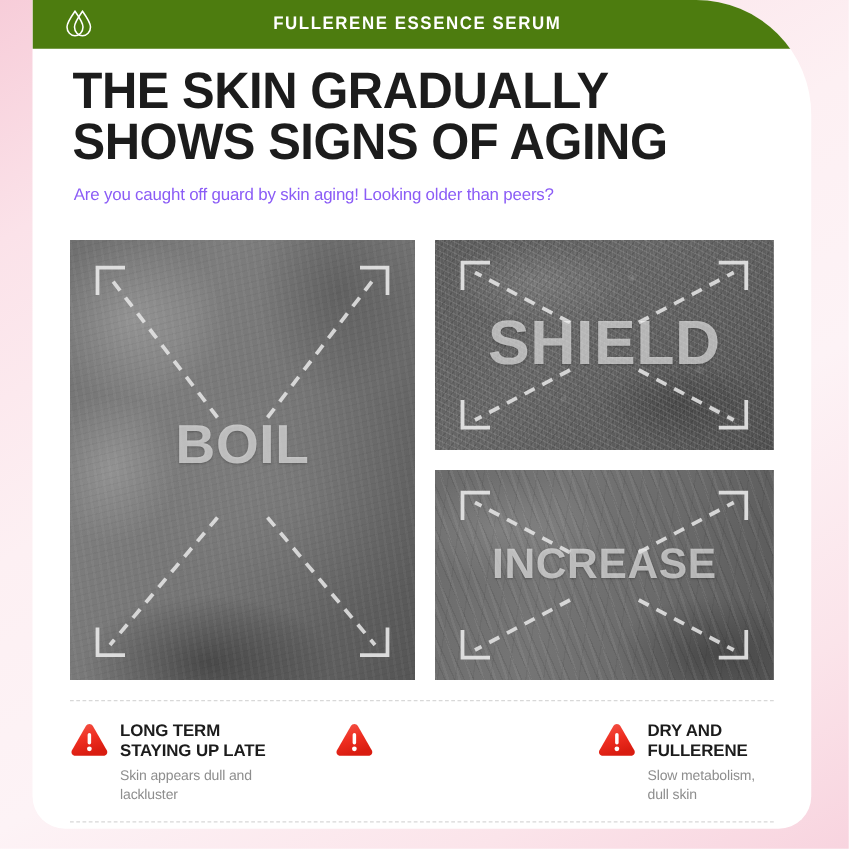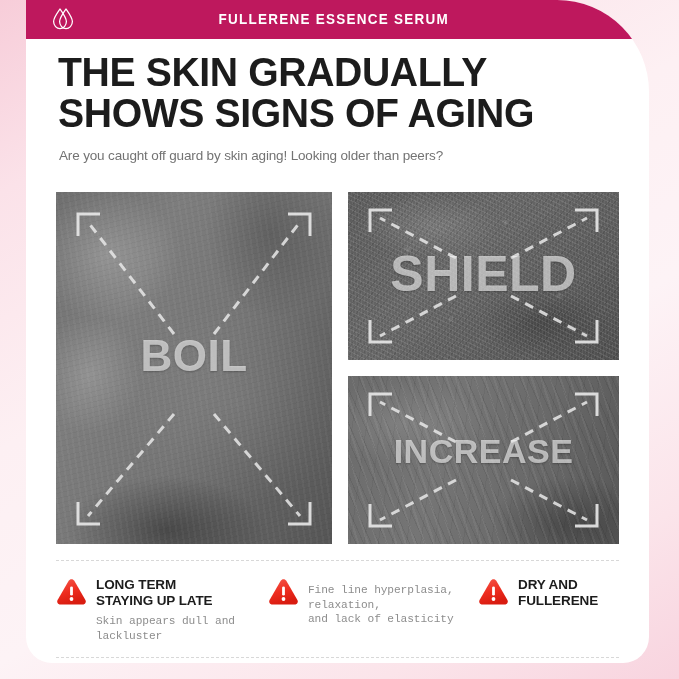--- a/index.html
+++ b/index.html
@@ -31,21 +31,21 @@
   
   #header-band {
     position: absolute;
     left: 0;
     top: 0;
     width: 623px;
     height: 39px;
     background: #e6records;
   }
   #header-band {
-    background: #be185d;
+    background: #4d7c0f;
   }
 
   .band-inner {
     position: relative;
     width: 100%;
     height: 100%;
   }
 
   #brand-logo {
     position: absolute;
@@ -86,21 +86,21 @@
     letter-spacing: -0.4px;
     transform: scaleX(0.955);
     transform-origin: left top;
   }
   #headline .hl-line { display: block; white-space: nowrap; }
 
   #subhead {
     position: absolute;
     left: 33px;
     top: 148px;
-    color: #737373;
+    color: #8b5cf6;
     font-size: 13.5px;
     letter-spacing: -0.15px;
     white-space: nowrap;
   }
 
   
   .panel {
     position: absolute;
     overflow: hidden;
     background: #6d6d6d;
@@ -209,21 +209,20 @@
     letter-spacing: -0.1px;
     white-space: pre-line;
   }
   .warn-desc {
     margin-top: 6px;
     color: #8d8d8d;
     font-size: 11.2px;
     line-height: 1.3;
     letter-spacing: -0.1px;
     white-space: pre-line;
-    font-family: Liberation Mono, monospace;
   }
 </style>
 </head>
 <body>
 
 <div id="poster">
 
   <div id="header-band">
     <div class="band-inner">
       <span id="brand-logo">
@@ -327,33 +326,33 @@
 
     <div class="warn-item" id="warn-1">
       <span class="warn-icon">
         <svg viewBox="0 0 31 29" width="31" height="29" aria-hidden="true">
           <path d="M15.5 2.2 C14.3 2.2 13.3 2.8 12.7 3.8 L1.6 23.1 C0.4 25.2 1.9 27.6 4.3 27.6 L26.7 27.6 C29.1 27.6 30.6 25.2 29.4 23.1 L18.3 3.8 C17.7 2.8 16.7 2.2 15.5 2.2 Z" fill="url(#wg0)"></path>
           <rect x="14.1" y="9.4" width="2.8" height="9.2" rx="1.4" fill="#ffffff"></rect>
           <circle cx="15.5" cy="22.0" r="1.9" fill="#ffffff"></circle>
         </svg>
       </span>
       <div class="warn-text">
-        <div class="warn-desc">Fine line hyperplasia, relaxation,
-and lack of elasticity</div>
       </div>
     </div>
 
     <div class="warn-item" id="warn-2">
       <span class="warn-icon">
         <svg viewBox="0 0 31 29" width="31" height="29" aria-hidden="true">
           <path d="M15.5 2.2 C14.3 2.2 13.3 2.8 12.7 3.8 L1.6 23.1 C0.4 25.2 1.9 27.6 4.3 27.6 L26.7 27.6 C29.1 27.6 30.6 25.2 29.4 23.1 L18.3 3.8 C17.7 2.8 16.7 2.2 15.5 2.2 Z" fill="url(#wg0)"></path>
           <rect x="14.1" y="9.4" width="2.8" height="9.2" rx="1.4" fill="#ffffff"></rect>
           <circle cx="15.5" cy="22.0" r="1.9" fill="#ffffff"></circle>
         </svg>
       </span>
       <div class="warn-text">
         <div class="warn-title">DRY AND
 FULLERENE</div>
+        <div class="warn-desc">Slow metabolism,
+dull skin</div>
       </div>
     </div>
 
   </div>
 </div>
 
 </body></html>

